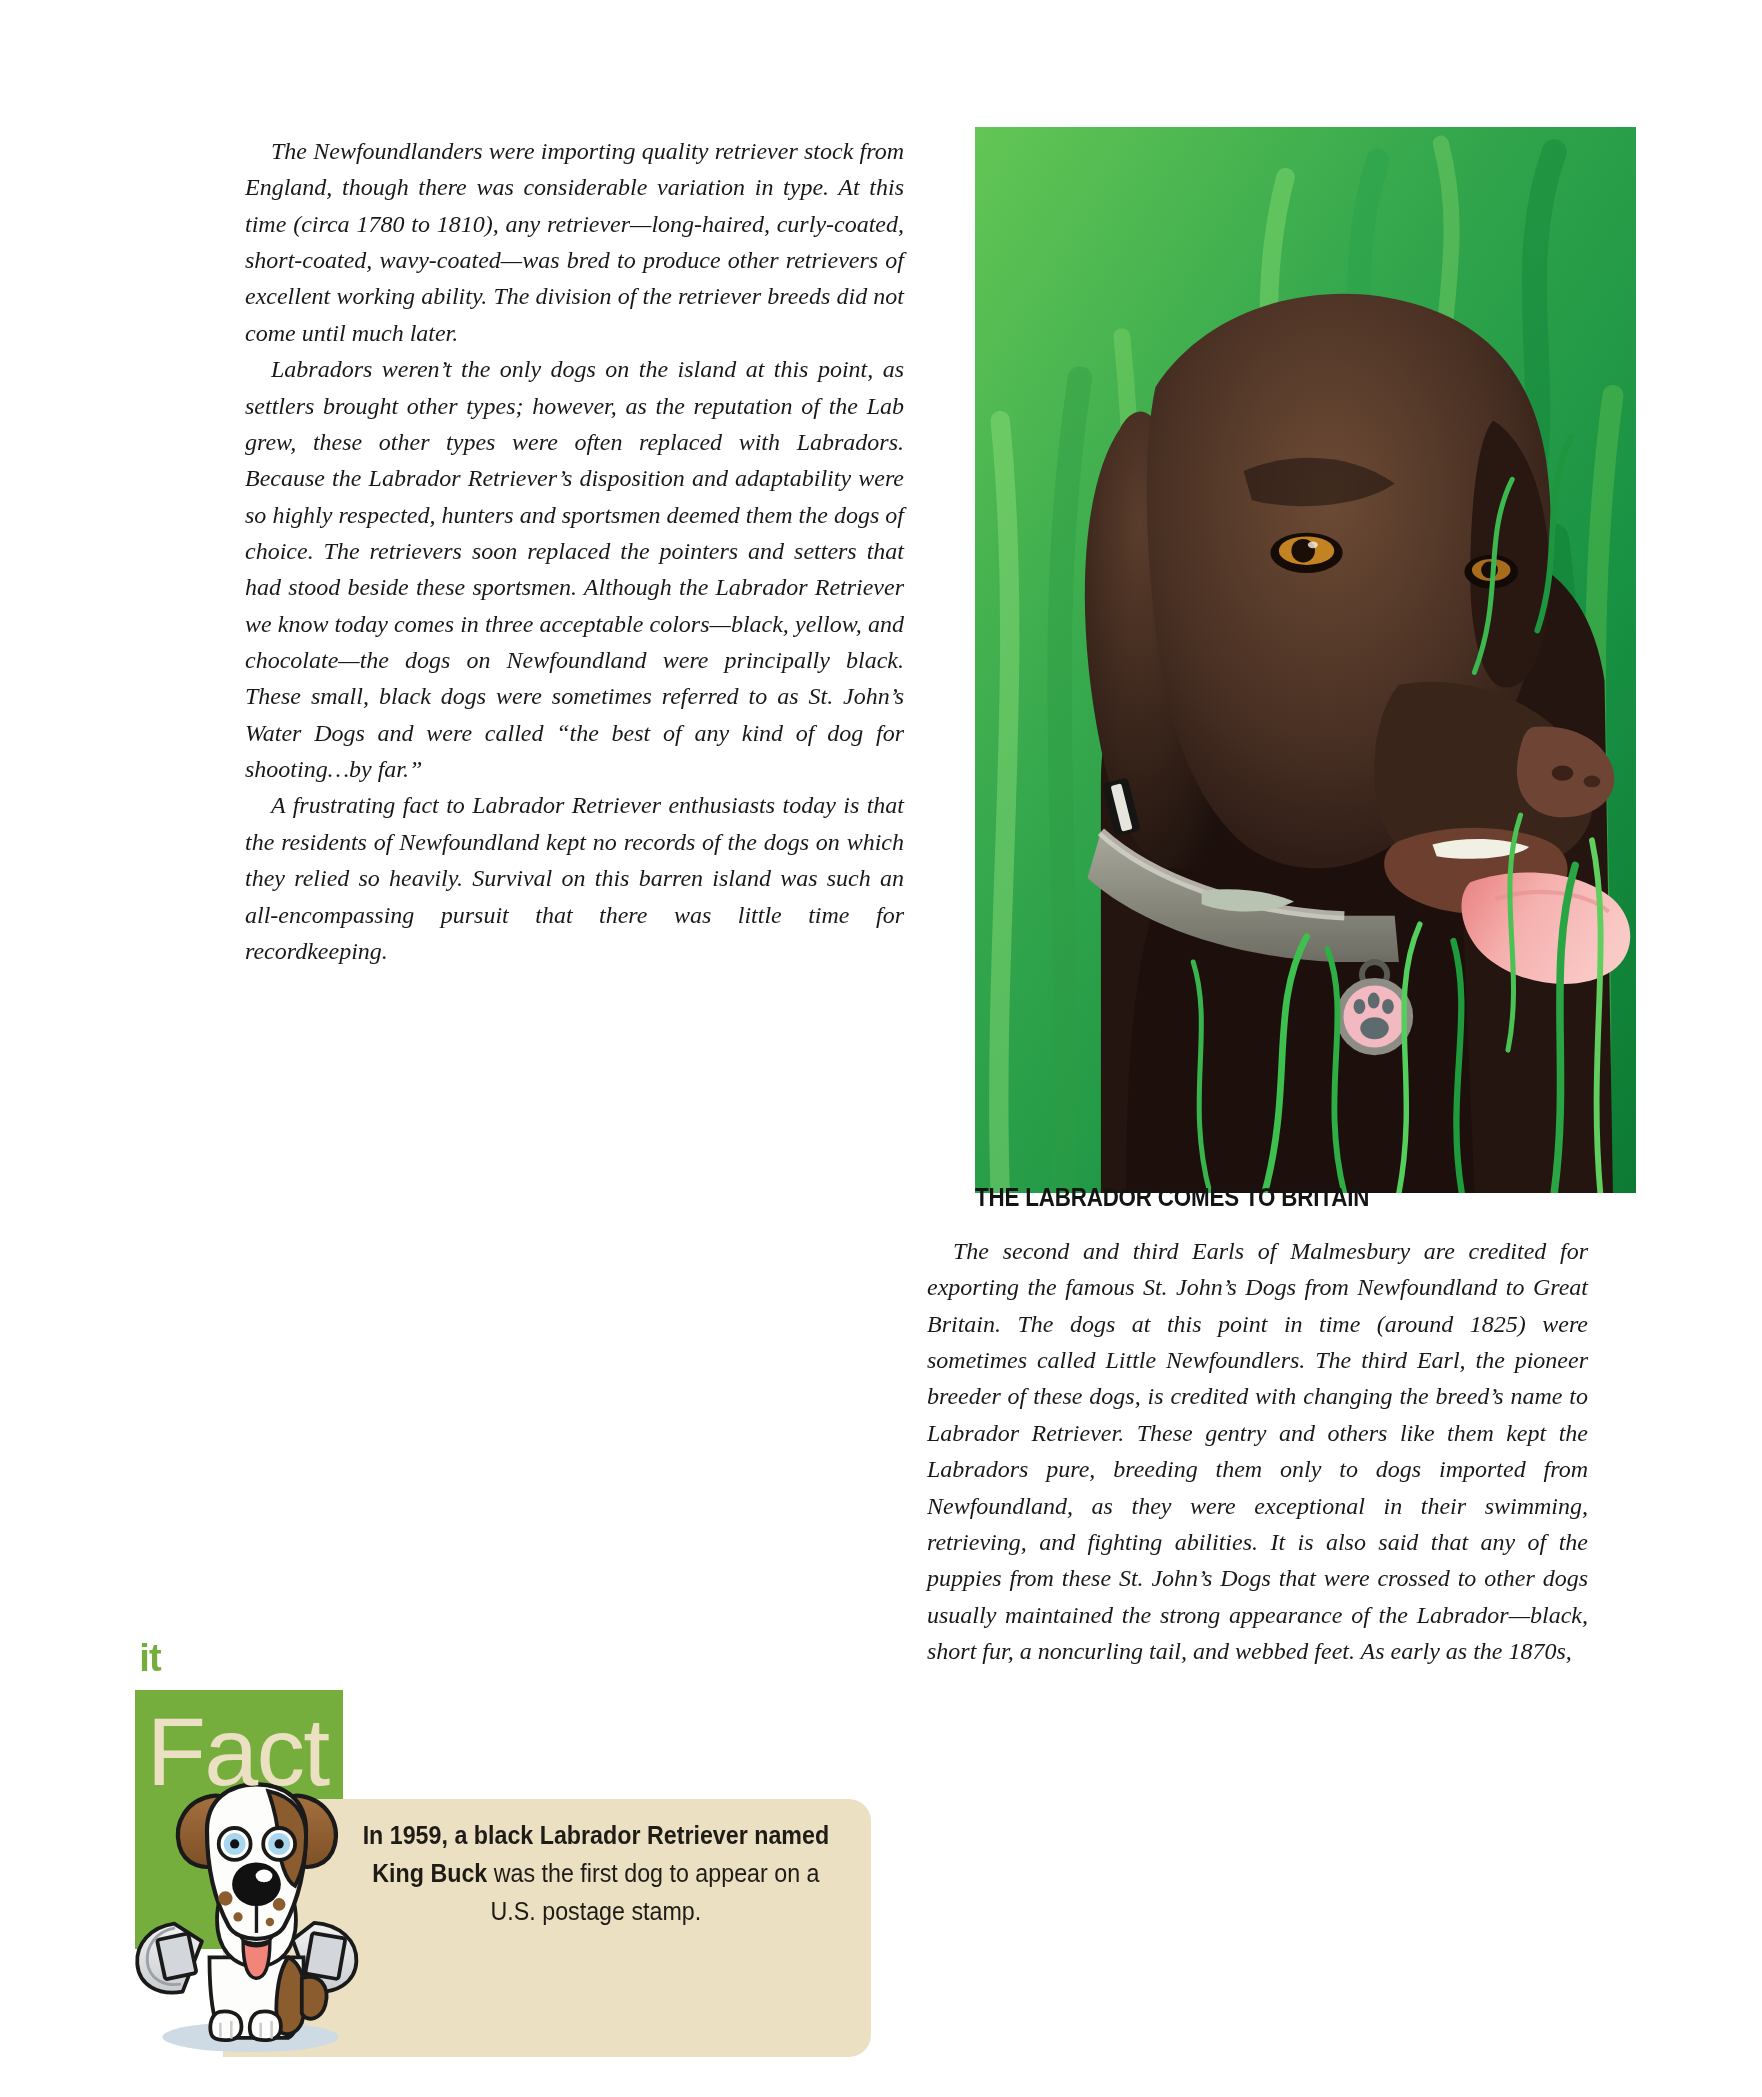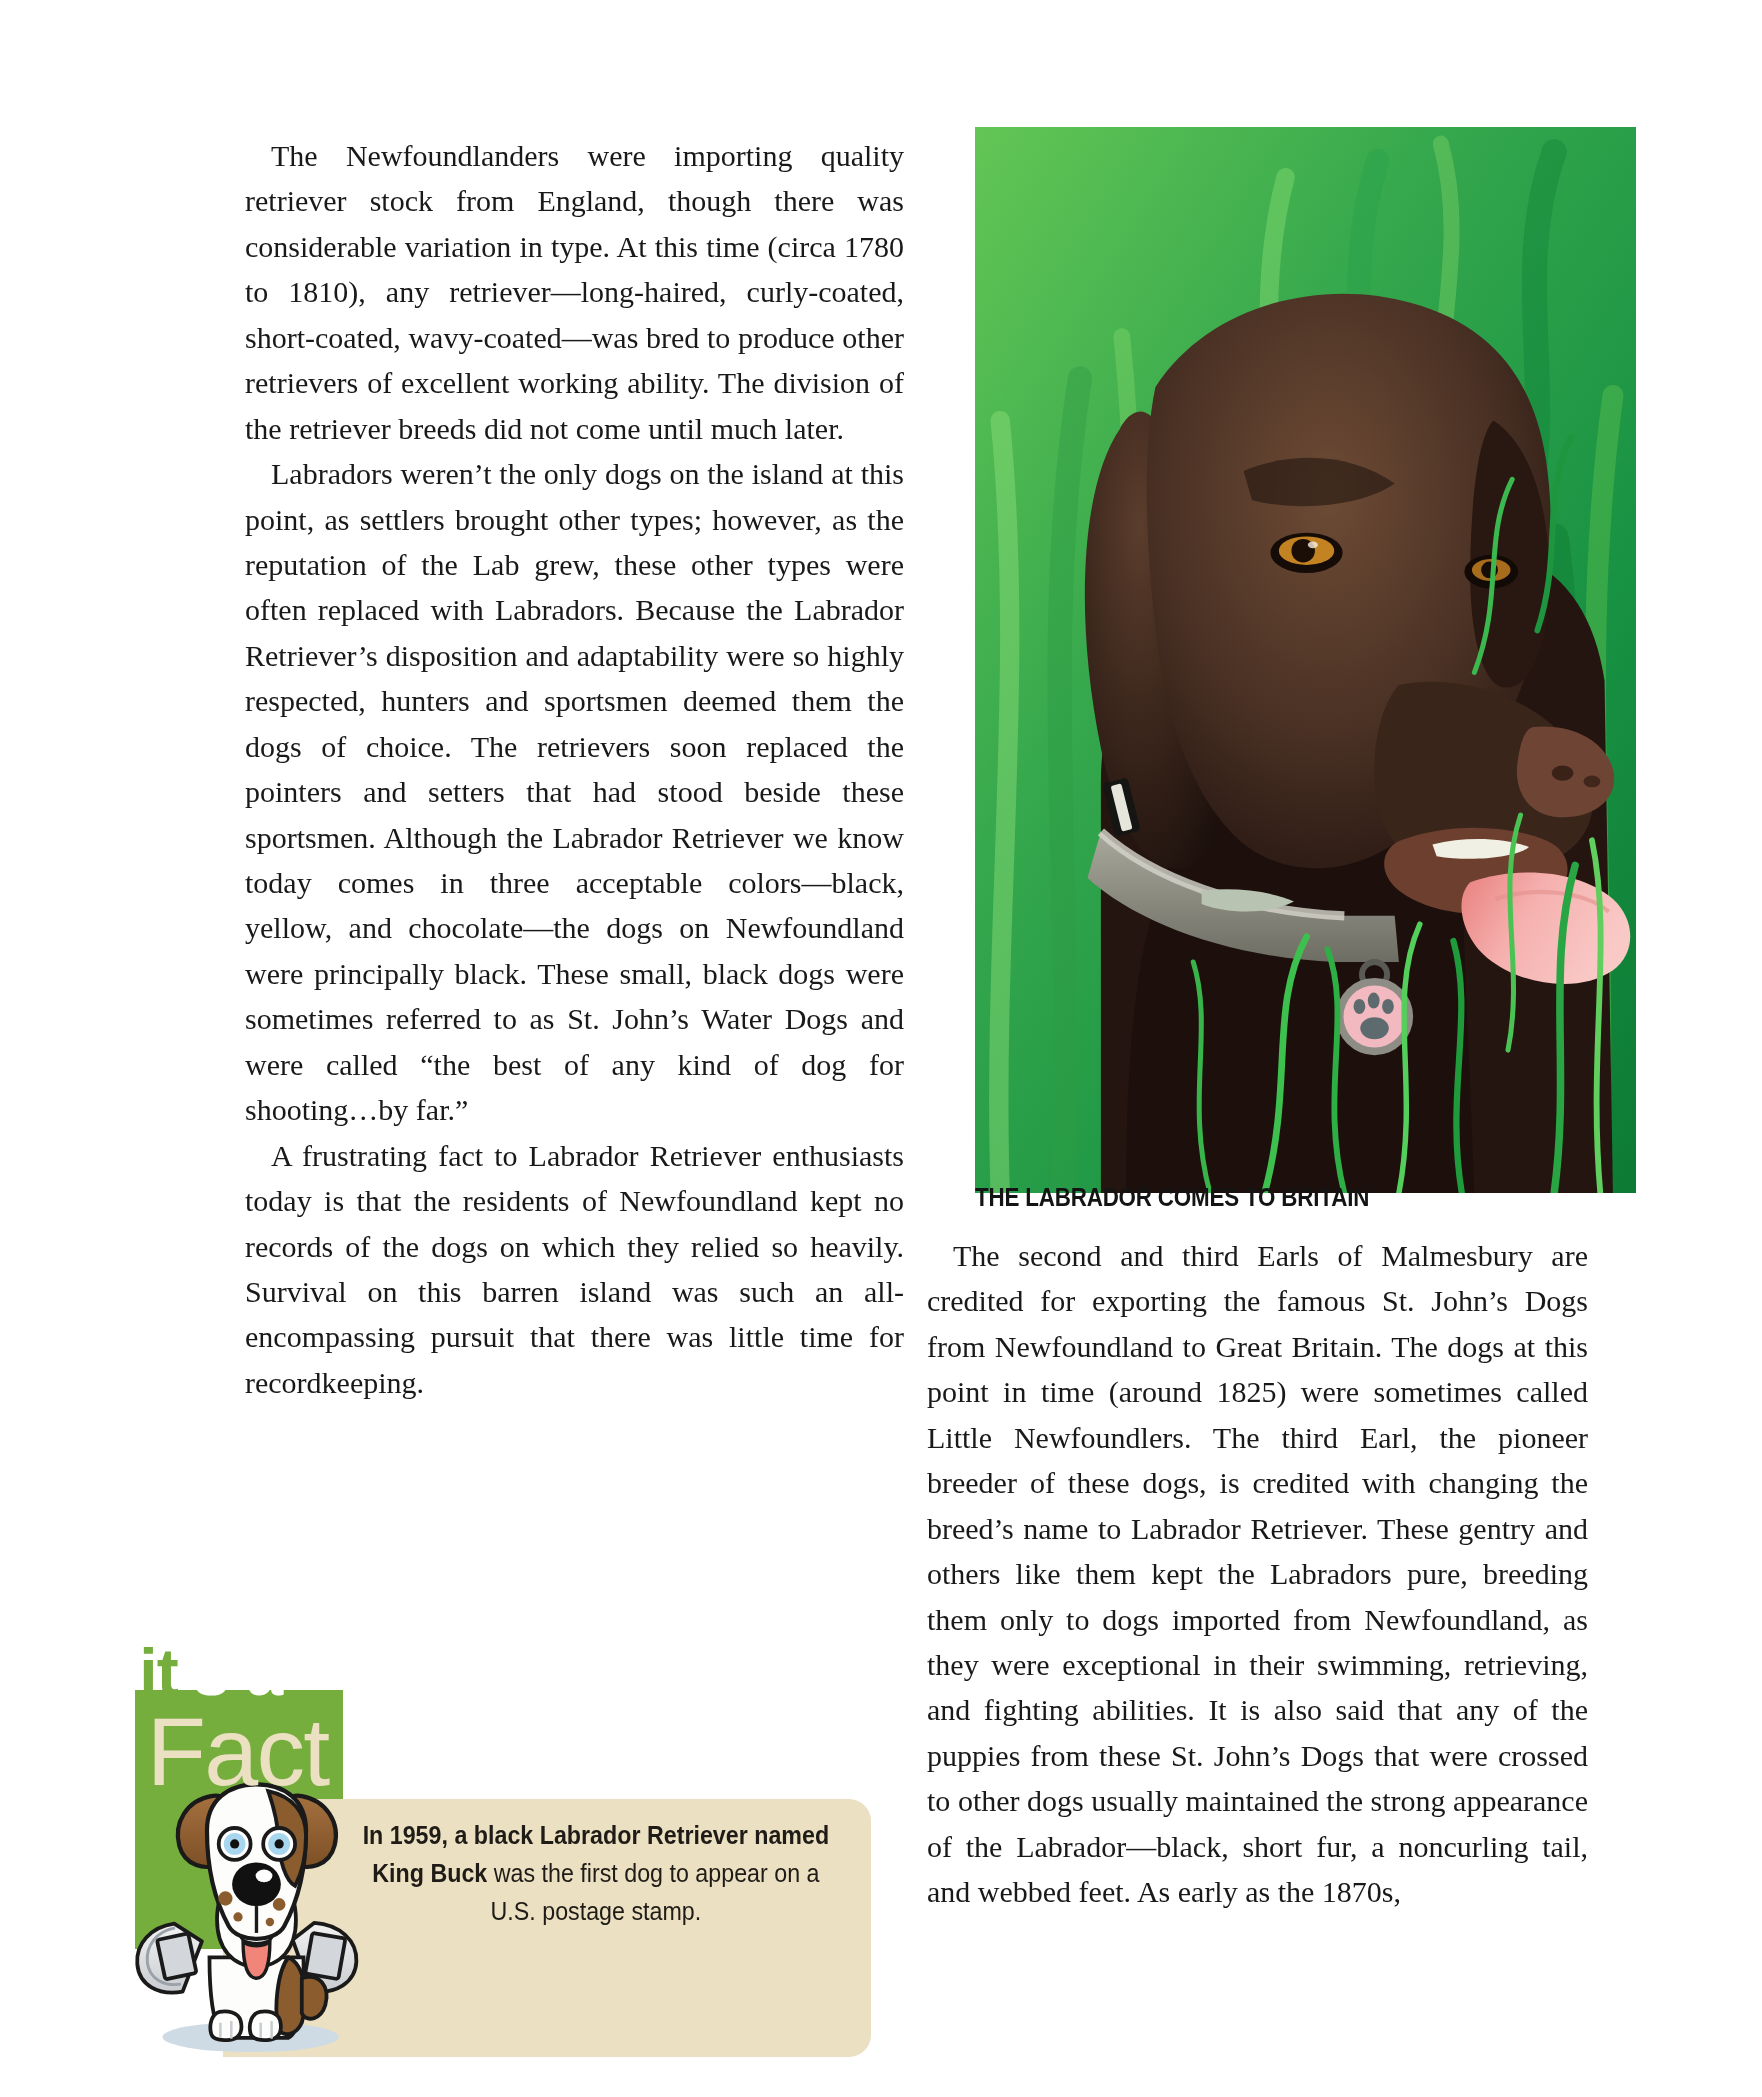--- a/index.html
+++ b/index.html
@@ -9,26 +9,26 @@
     color:#1b1b1b;
     position:relative;
     overflow:hidden;
   }
   .page{position:absolute;inset:0;background:#ffffff;}
 
   
   .col{
     position:absolute;
     font-family:"Liberation Serif", serif;
-    font-size:30px;
+    font-size:24px;
     line-height:1.515;
     text-align:justify;
     text-justify:inter-word;
     color:#191919;
-    -webkit-hyphens:none;hyphens:none;
+    -webkit-hyphens:none;hyphens:none;font-style:italic;
   }
   .col p{margin:0;text-indent:26px;}
 
   #left-col{left:245px;top:133px;width:659px;}
   #right-col{left:927px;top:1233px;width:661px;}
 
   
   #photo{
     position:absolute;left:975px;top:127px;width:661px;height:1066px;
     overflow:hidden;
@@ -52,21 +52,21 @@
   
   #fact-badge{position:absolute;left:135px;top:1628px;width:218px;height:419px;}
   #fact-green-box{
     position:absolute;left:0;top:62px;width:208px;height:259px;
     background:#76ae3e;
   }
   #fact-its-a{
     position:absolute;left:4.2px;top:10.5px;
     font-family:"Liberation Sans", sans-serif;
     font-weight:bold;
-    font-size:66px;
+    font-size:38px;
     line-height:1;
     color:#76ae3e;
     letter-spacing:-0.8px;
     z-index:3;
   }
   #fact-its-a .wh{color:#ffffff;}
   #fact-word{
     position:absolute;left:11.7px;top:75px;
     font-family:"Liberation Sans", sans-serif;
     font-weight:normal;

